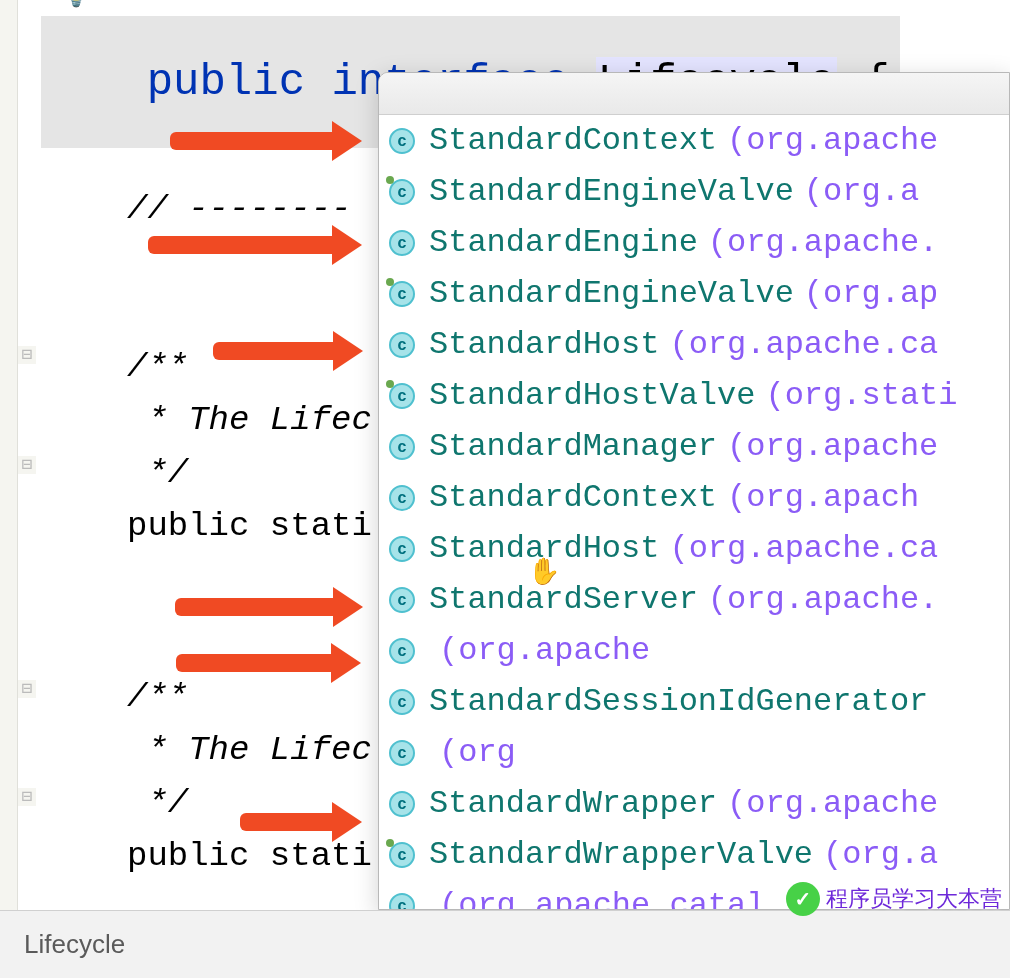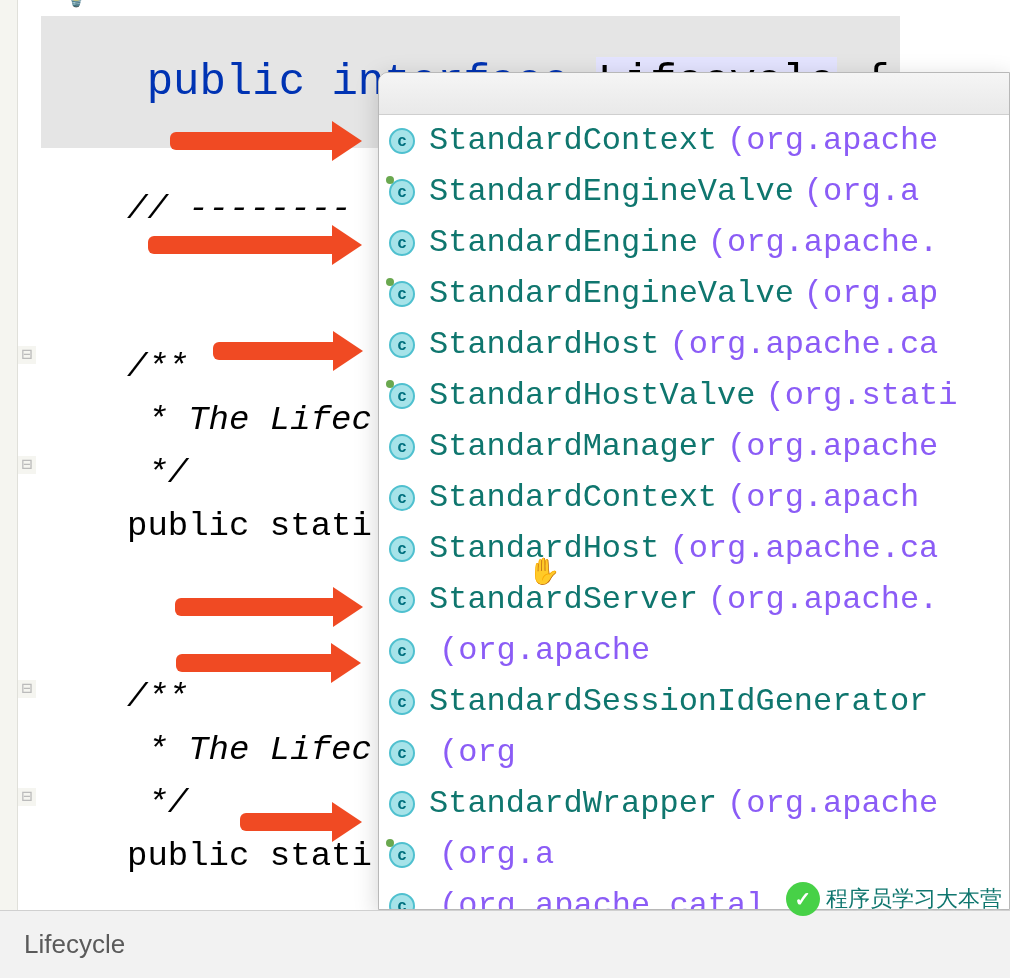--- a/index.html
+++ b/index.html
@@ -179,21 +179,21 @@
   }
   .watermark .wicon{
     width:34px;height:34px;border-radius:50%;
     background:#47d147;
     display:flex;align-items:center;justify-content:center;
     color:#fff;font-size:20px;font-family:Arial,sans-serif;font-weight:bold;
   }
   .watermark .wtext{
     font-family: "PingFang SC","Microsoft YaHei",sans-serif;
     font-size:22px;
-    color:#0f766e;
+    color:#6d28d9;
     text-shadow:0 0 4px #fff;
     text-align:center;
   }
 </style>
 </head>
 <body>
 
 <div class="gutter"></div>
 
 <div class="code-area">
@@ -300,20 +300,21 @@
         <span class="cicon">c</span>
         <span class="pkg">(org</span>
       </li>
       <li class="popup-item">
         <span class="cicon">c</span>
         <span class="nm">StandardWrapper</span>
         <span class="pkg">(org.apache</span>
       </li>
       <li class="popup-item">
         <span class="cicon mod">c</span>
+        <span class="nm">StandardWrapperValve</span>
         <span class="pkg">(org.a</span>
       </li>
       <li class="popup-item">
         <span class="cicon">c</span>
         <span class="pkg">(org.apache.catal</span>
       </li>
     </ul>
 </div>
 
 <span class="cursor-icon">✋</span>

